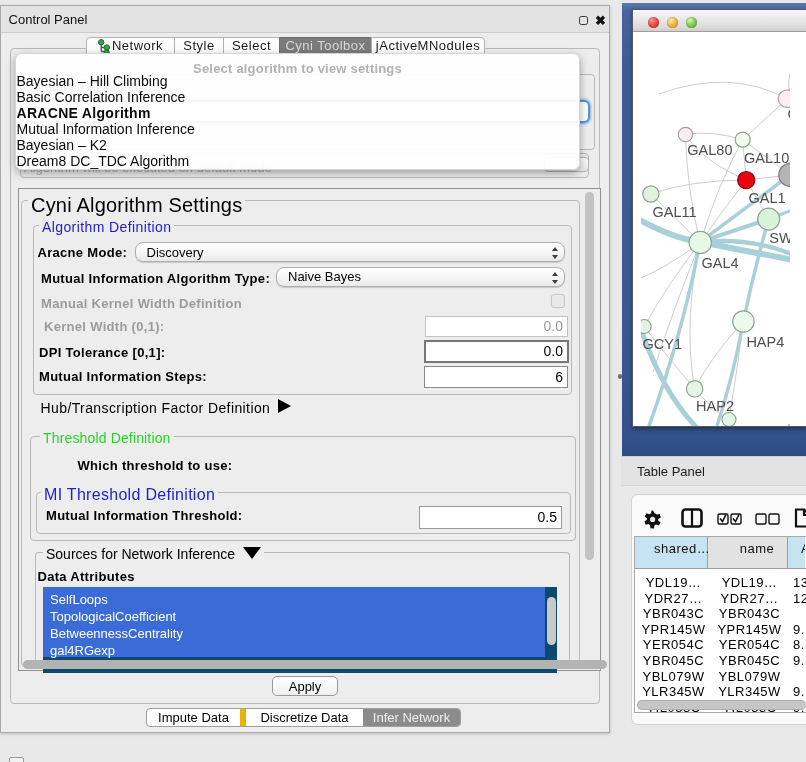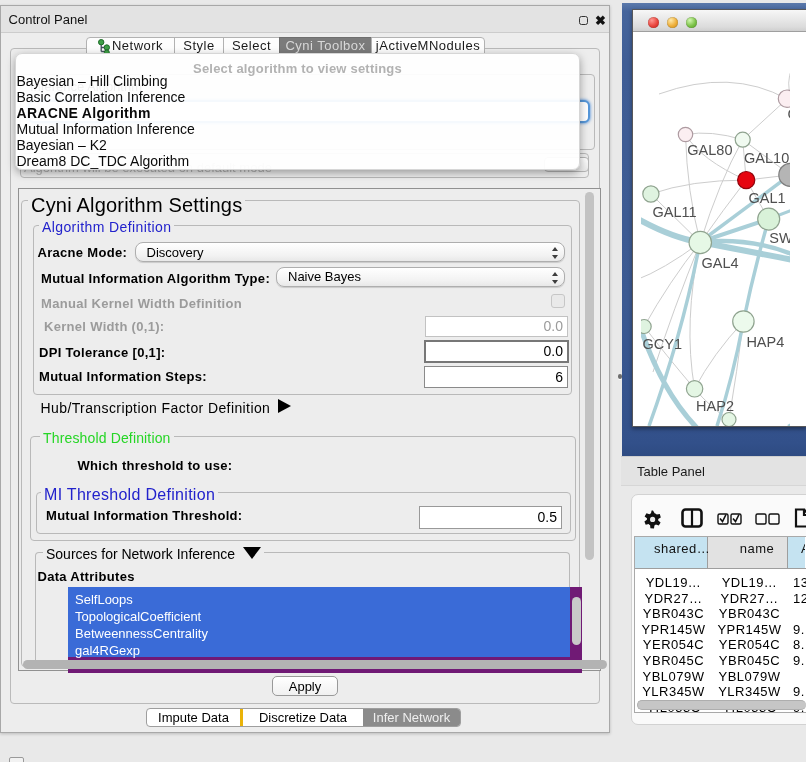--- a/index.html
+++ b/index.html
@@ -215,35 +215,35 @@
   <div class="abs lbl b" style="left:76.5px; top:452px;">Which threshold to use:</div>
 
   <div class="abs gbox" style="left:35px; top:486px; width:535px; height:42px;"></div>
   <div class="abs gtitle" style="left:40px; top:480px; color:#2222cc; letter-spacing:.3px;">MI Threshold Definition</div>
   <div class="abs lbl b" style="left:45px; top:502px;">Mutual Information Threshold:</div>
   <div class="abs field" style="left:417.5px; top:500px; width:143.5px; height:23px; border:1px solid #999; font-size:14px; line-height:20px;">0.5</div>
 
   <div class="abs gbox" style="left:34px; top:546px; width:535px; height:115px; border-bottom:none;"></div>
   <div class="abs gtitle" style="left:42px; top:540px; color:#000; font-size:14px;">Sources for Network Inference <span style="display:inline-block; width:0; height:0; border-top:12px solid #000; border-left:9.5px solid transparent; border-right:9.5px solid transparent; vertical-align:0px; margin-left:4px;"></span></div>
   <div class="abs lbl b" style="left:36.5px; top:562.5px;">Data Attributes</div>
-  <div class="abs" style="left:42px; top:581px; width:514px; height:86px; background:#701a75; overflow:hidden;margin-left:25px;">
+  <div class="abs" style="left:42px; top:581px; width:514px; height:86px; background:#0c4a6e; overflow:hidden;">
     <div style="position:absolute; left:0; top:0; width:502px; height:70px; background:#3a6bd7;"></div>
     <div style="position:absolute; left:7px; top:3.5px; font-size:13px; line-height:17px; color:#fff;">SelfLoops<br>TopologicalCoefficient<br>BetweennessCentrality<br>gal4RGexp</div>
     <div style="position:absolute; left:504px; top:10px; width:9px; height:48px; background:#c9c9c9; border-radius:5px;"></div>
   </div>
 
   <div class="abs" style="left:584px; top:186px; width:8.5px; height:368px; background:#c3c3c3; border-radius:5px;"></div>
 
   <div class="abs" style="left:22px; top:654px; width:584px; height:9px; background:#b3b3b3; border-radius:5px;"></div>
 
   <div class="abs" style="left:271px; top:670px; width:66px; height:20px; border:1px solid #999; border-radius:5px; background:linear-gradient(#ffffff,#f0f0f0); text-align:center; font-size:13px; color:#000; line-height:19px;">Apply</div>
 
   <div class="abs" style="left:145px; top:702px; height:19px; border:1px solid #9e9e9e; border-radius:4px; overflow:hidden; display:flex; font-size:13px; line-height:17px; text-align:center; background:#fff;">
     <div style="width:93px;">Impute Data</div>
-    <div style="width:123px; border-left:3px solid #eab308;">Discretize Data</div>
+    <div style="width:123px; border-left:6px solid #eab308;">Discretize Data</div>
     <div style="width:97px; background:#8b8b8b; color:#efefef;">Infer Network</div>
   </div>
 </div>
 
 <div class="abs" style="left:15px; top:52.5px; width:565px; height:117.5px; background:rgba(255,255,255,.94); border:1px solid #d6d6d6; border-radius:7px; box-shadow:0 3px 8px rgba(0,0,0,.35); z-index:50;">
   <div style="position:absolute; top:7px; width:100%; text-align:center; font-size:13px; font-weight:bold; color:#b2b2b2; letter-spacing:.2px;">Select algorithm to view settings</div>
   <div style="position:absolute; left:0.5px; top:19px; font-size:14px; color:#0a0a0a; line-height:16px;">
     Bayesian – Hill Climbing<br>
     Basic Correlation Inference<br>
     <span class="b">ARACNE Algorithm</span><br>

